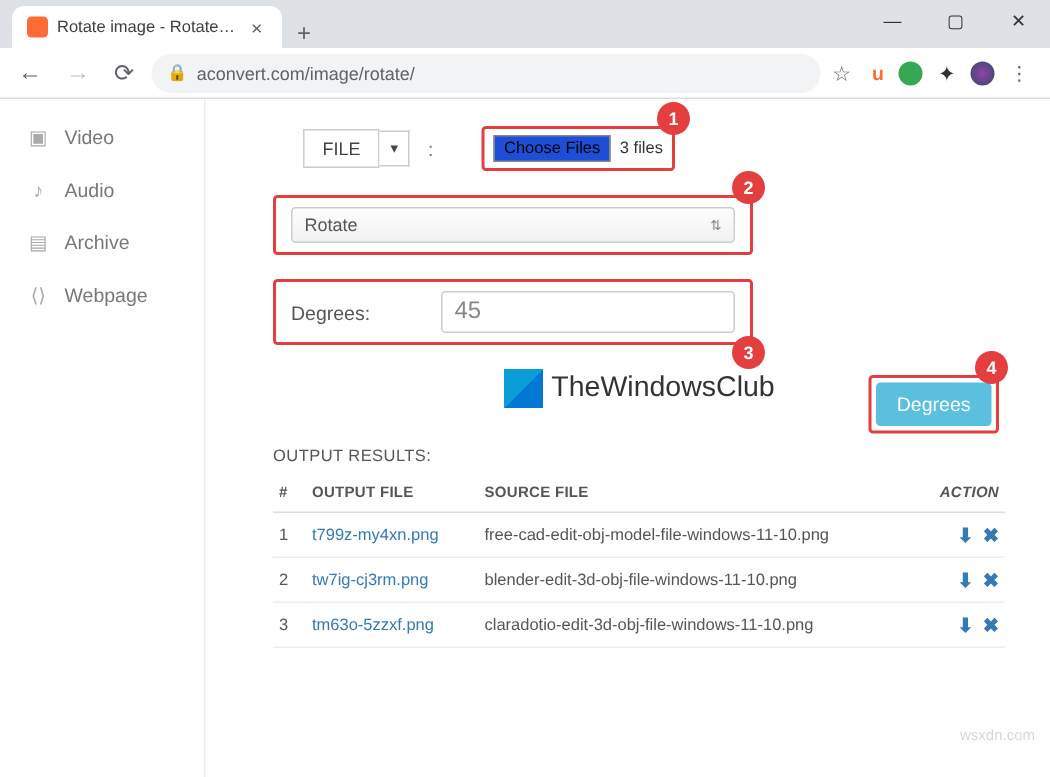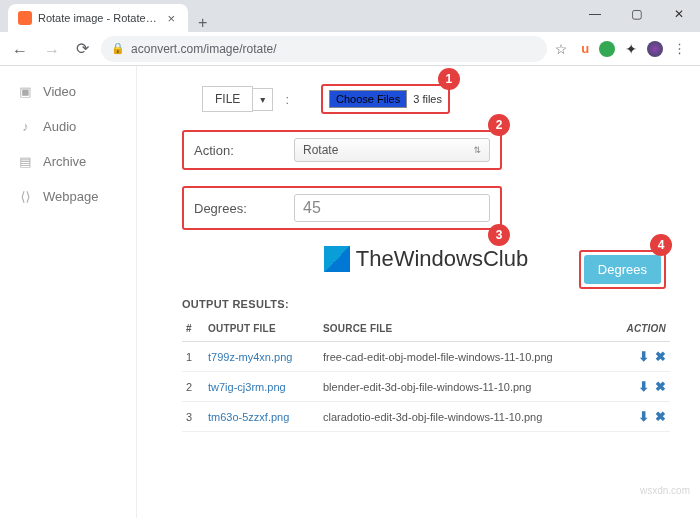--- a/index.html
+++ b/index.html
@@ -41,26 +41,26 @@
     
     .choose-btn { border: 1px solid #888; background: #1d4ed8; padding: 2px 6px; font-size: 11px; margin-right: 6px; }
     .file-count { font-size: 11px; color: #333; text-align: right; }
     
     .label { width: 100px; color: #555; font-size: 13px; }
     .select-box { flex: 1; border: 1px solid #ccc; border-radius: 3px; background: linear-gradient(#fdfdfd,#f1f1f1); padding: 4px 8px; font-size: 12px; color: #555; display: flex; align-items: center; justify-content: space-between; }
     .input-box { flex: 1; border: 1px solid #ccc; border-radius: 3px; padding: 4px 8px; font-size: 16px; color: #888; }
     
     .logo-row { display: flex; align-items: center; justify-content: center; gap: 6px; margin: 14px 0 10px; position: relative; }
     .logo-sq { width: 26px; height: 26px; background: linear-gradient(135deg, #0a9ed9 50%, #0078d4 50%); transform: rotate(0deg); }
-    .logo-text { font-size: 22px; color: #333; font-weight: 400; }
+    .logo-text { font-size: 19px; color: #333; font-weight: 400; }
     
     .submit-wrap { position: absolute; right: 34px; top: 184px; }
     .submit-btn { background: #5bc0de; color: #fff; border: none; padding: 7px 14px; font-size: 13px; border-radius: 3px; }
     
-    .results-title { font-size: 11px; font-weight: bold; color: #555; letter-spacing: 0.3px; margin-top: 26px; margin-bottom: 6px; }
+    .results-title { font-size: 11px; font-weight: normal; color: #555; letter-spacing: 0.3px; margin-top: 26px; margin-bottom: 6px; }
     table { width: 100%; border-collapse: collapse; font-size: 12px; }
     th { text-align: left; padding: 7px 4px; font-size: 10px; font-weight: bold; color: #555; border-bottom: 1px solid #ddd; letter-spacing: 0.2px; }
     th:last-child { text-align: right; font-style: italic; }
     td { padding: 7px 4px; border-bottom: 1px solid #eee; color: #555; font-size: 11px; }
     td.link { color: #337ab7; }
     td.act { text-align: right; color: #337ab7; font-size: 13px; }
     .dl-icon { color: #337ab7; font-weight: bold; margin-right: 6px; }
     .x-icon { color: #337ab7; font-weight: bold; }
     
     .watermark { position: absolute; bottom: 22px; right: 10px; font-size: 10px; color: #bbb; opacity: 0.6; }
@@ -130,21 +130,20 @@
       <span class="colon">:</span>
       <span class="box-red" style="margin-left:20px">
         <button class="choose-btn">Choose Files</button>
         <span class="file-count">3 files</span>
         <span class="badge" style="top:-18px;right:-12px">1</span>
       </span>
     </div>
 
     <div class="row">
       <div class="box-red-row">
-        <span class="label">Action:</span>
         <div class="select-box">
           <span>Rotate</span>
           <span style="font-size:9px;color:#888">⇅</span>
         </div>
         <span class="badge" style="top:-18px;right:-10px">2</span>
       </div>
     </div>
 
     <div class="row">
       <div class="box-red-row">

